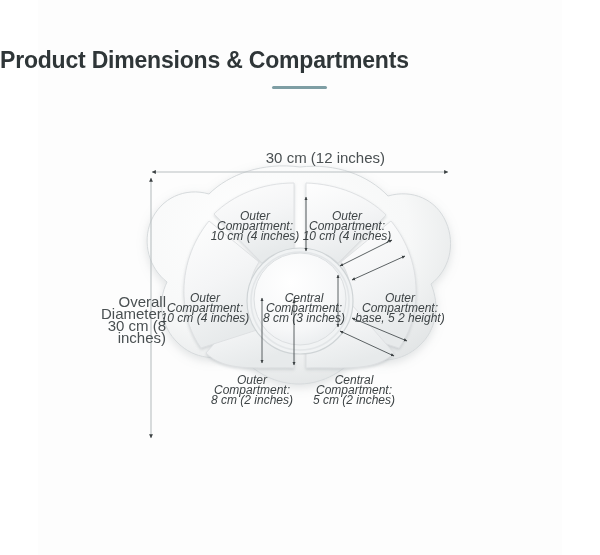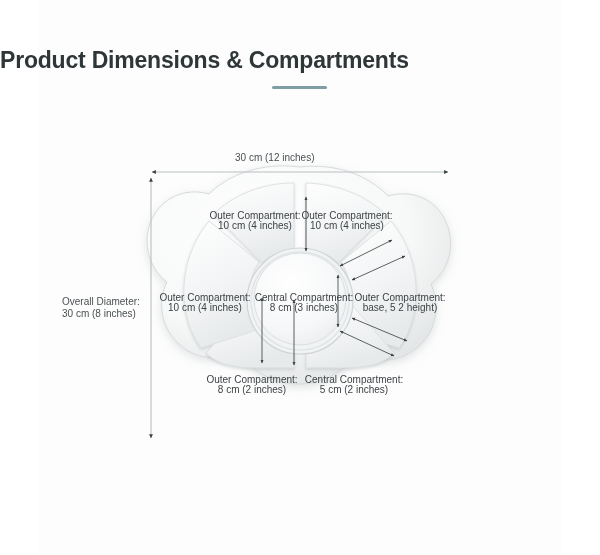--- a/index.html
+++ b/index.html
@@ -20,32 +20,33 @@
     color:#2f3638;
     letter-spacing:-0.2px;
   }
   .title-rule{
     position:absolute;left:272px;top:86px;width:55px;height:3px;
     background:#7e9ea4;border-radius:2px;
   }
   .stage{position:absolute;left:0;top:0;width:600px;height:555px;}
   .dim-label{
     position:absolute;
-    font-size:10px;color:#4a5052;
-    text-align:left;line-height:12px;
+    font-size:15px;color:#4a5052;
+    text-align:right;line-height:12px;
     white-space:pre-line;
   }
   #topDimLabel{left:235px;top:152px;width:150px;}
   #leftDimLabel{left:62px;top:296px;width:104px;}
   .cmp-label{
     position:absolute;
-    font-size:10px;color:#3d4345;
+    font-size:12px;color:#3d4345;
     text-align:center;line-height:10px;
     white-space:pre-line;
     pointer-events:none;
+    font-style:italic;
   }
 </style>
 </head>
 <body>
 
 <div class="page-card"></div>
 
 <div class="title">Product Dimensions &amp; Compartments</div>
 <div class="title-rule"></div>
 

